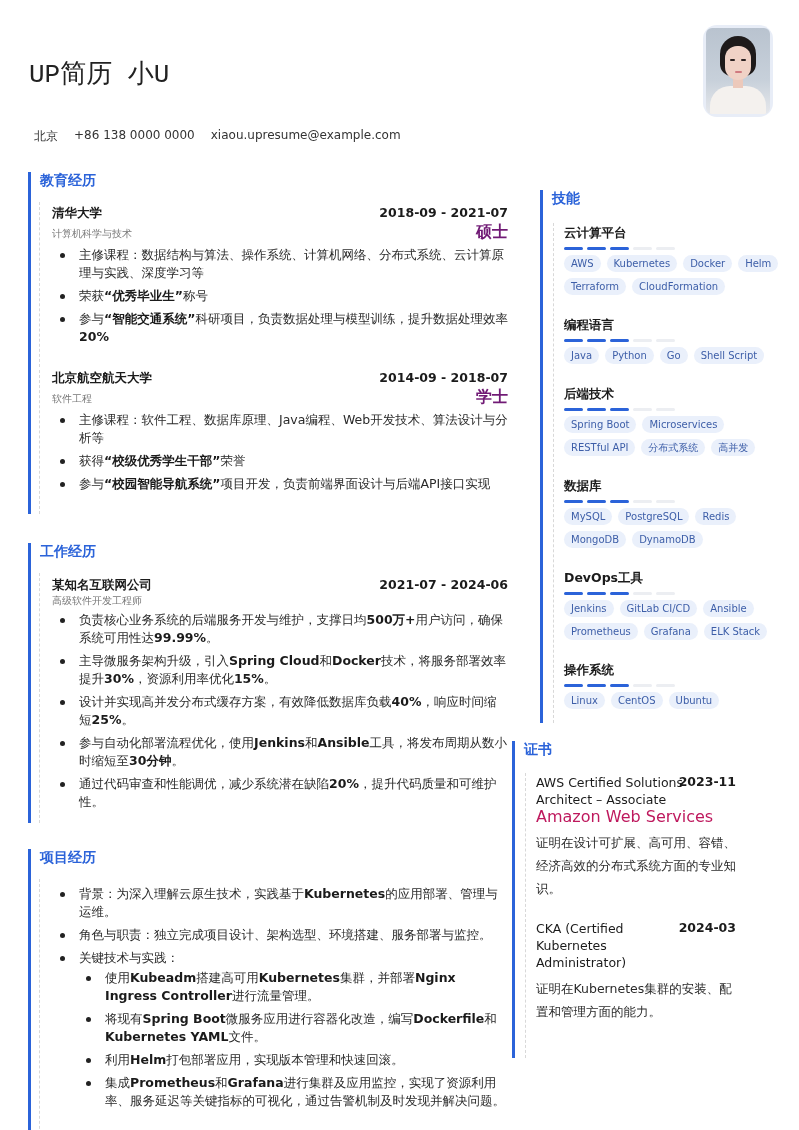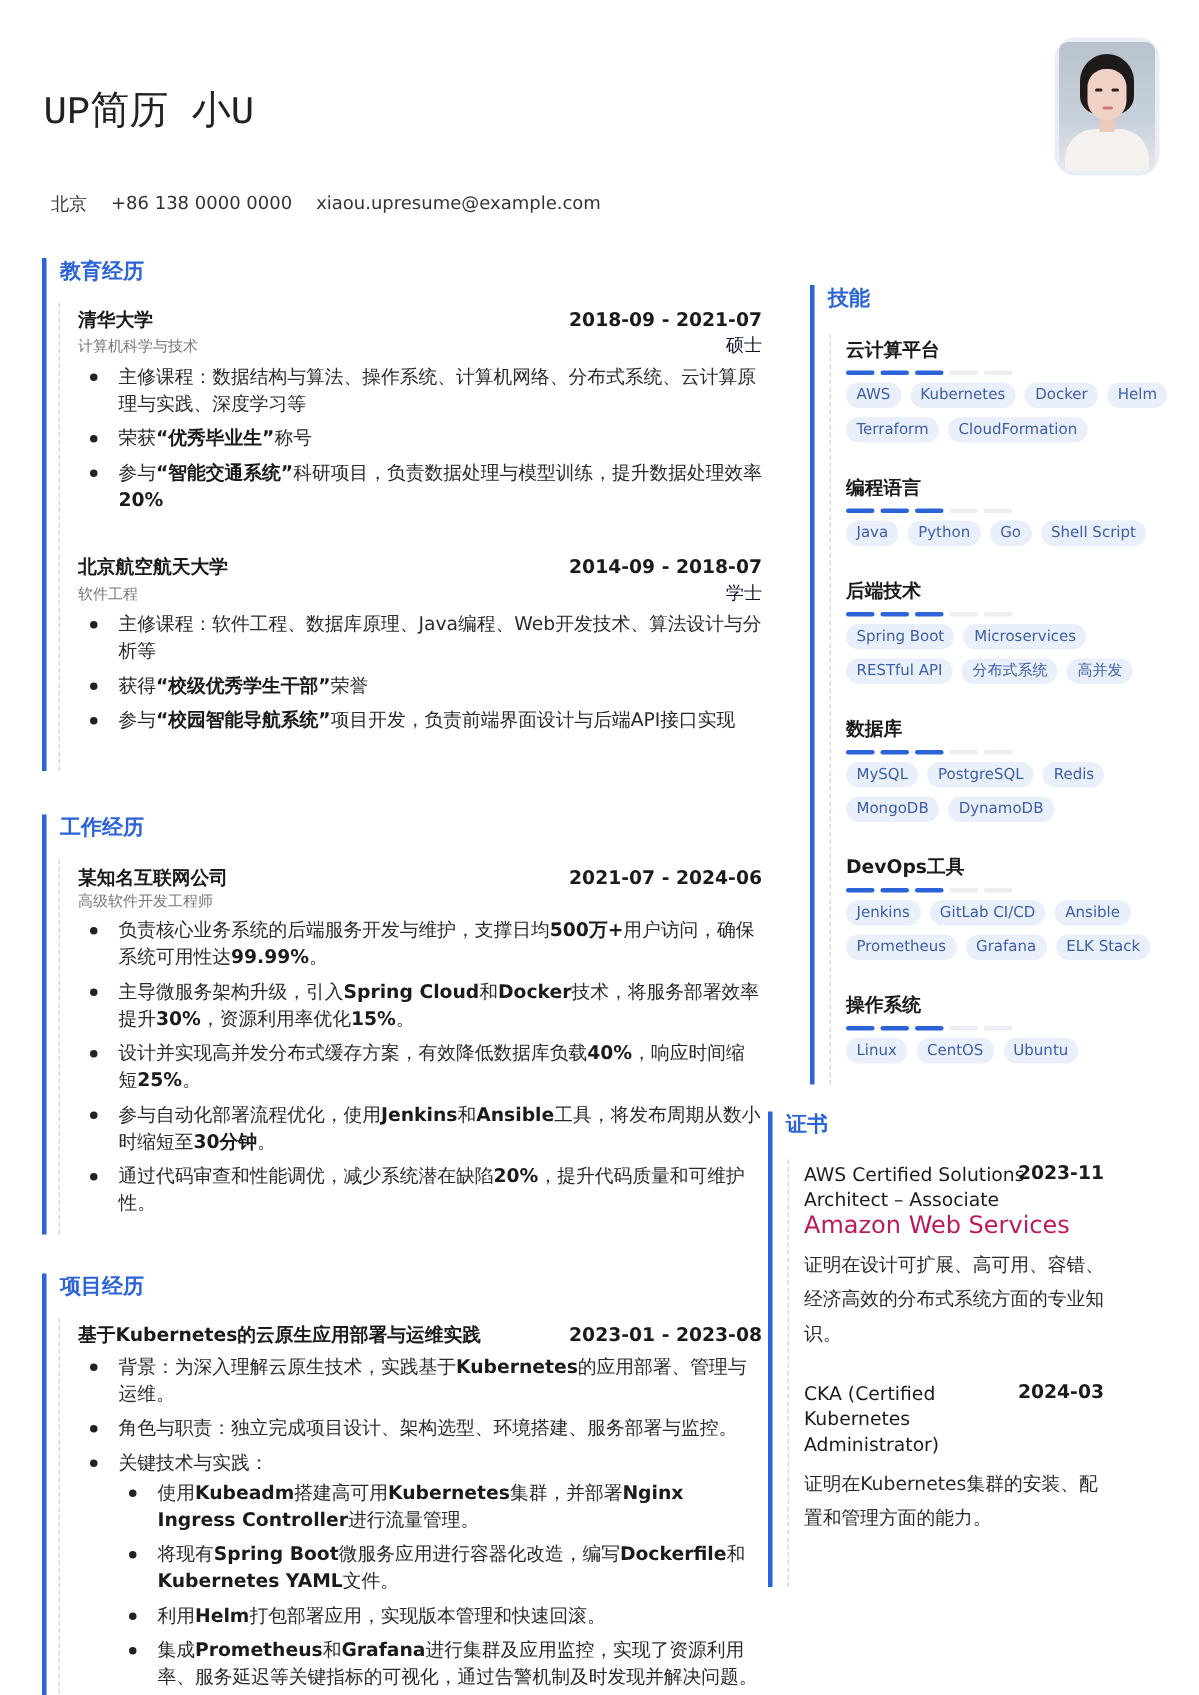--- a/index.html
+++ b/index.html
@@ -22,21 +22,21 @@
   .section { position: absolute; }
   .section .bar { position: absolute; left: 0; top: 0; width: 3px; background: #2b63d9; }
   .section-title { position: absolute; left: 12px; top: 0; font-size: 14px; font-weight: 700; color: #2b63d9; }
   .entry-line { position: absolute; border-left: 1px dashed #d8d8d8; }
 
   .entry { position: absolute; }
   .row { display: flex; justify-content: space-between; align-items: baseline; }
   .org { font-size: 12.5px; font-weight: 700; color: #1b1b1b; }
   .date { font-size: 12.5px; font-weight: 700; color: #1b1b1b; white-space: nowrap; }
   .sub { font-size: 10px; color: #777; }
-  .deg { font-size: 12px; color: #0f172a; }
+  .deg { font-size: 16px; color: #701a75; font-weight: bold; }
   ul.bullets { list-style: none; margin-top: 3px; }
   ul.bullets > li { position: relative; padding-left: 27px; font-size: 12.5px; line-height: 18px; color: #2a2a2a; margin-bottom: 5px; }
   ul.bullets > li::before { content: ""; position: absolute; left: 8px; top: 7px; width: 5px; height: 5px; border-radius: 50%; background: #222; }
   ul.sub-bullets { list-style: none; margin-top: 2px; }
   ul.sub-bullets > li { position: relative; padding-left: 26px; font-size: 12.5px; line-height: 18px; margin-bottom: 5px; }
   ul.sub-bullets > li::before { content: ""; position: absolute; left: 7px; top: 7px; width: 5px; height: 5px; border-radius: 50%; background: #222; }
   b { font-weight: 700; color: #1b1b1b; }
 
   .skill-group { position: absolute; left: 24px; }
   .skill-name { font-size: 12.5px; font-weight: 700; color: #1b1b1b; }
@@ -132,24 +132,20 @@
       <li><span>通过代码审查和性能调优，减少系统潜在缺陷</span><b>20%</b><span>，提升代码质量和可维护性。</span></li>
     </ul>
   </div>
 </div>
 
 <div class="section" style="left:28px; top:849px; width:482px; height:300px;">
   <div class="bar" style="height:300px;"></div>
   <div class="section-title">项目经历</div>
   <div class="entry-line" style="left:11px; top:30px; height:270px;"></div>
   <div class="entry" style="left:24px; top:33px; width:456px;">
-    <div class="row">
-        <span class="org">基于Kubernetes的云原生应用部署与运维实践</span>
-        <span class="date">2023-01 - 2023-08</span>
-      </div>
     <ul class="bullets">
       <li><span>背景：为深入理解云原生技术，实践基于</span><b>Kubernetes</b><span>的应用部署、管理与运维。</span></li>
       <li><span>角色与职责：独立完成项目设计、架构选型、环境搭建、服务部署与监控。</span></li>
       <li><span>关键技术与实践：</span>
         <ul class="sub-bullets">
           <li><span>使用</span><b>Kubeadm</b><span>搭建高可用</span><b>Kubernetes</b><span>集群，并部署</span><b>Nginx Ingress Controller</b><span>进行流量管理。</span></li>
           <li><span>将现有</span><b>Spring Boot</b><span>微服务应用进行容器化改造，编写</span><b>Dockerfile</b><span>和</span><b>Kubernetes YAML</b><span>文件。</span></li>
           <li><span>利用</span><b>Helm</b><span>打包部署应用，实现版本管理和快速回滚。</span></li>
           <li><span>集成</span><b>Prometheus</b><span>和</span><b>Grafana</b><span>进行集群及应用监控，实现了资源利用率、服务延迟等关键指标的可视化，通过告警机制及时发现并解决问题。</span></li>
         </ul>

